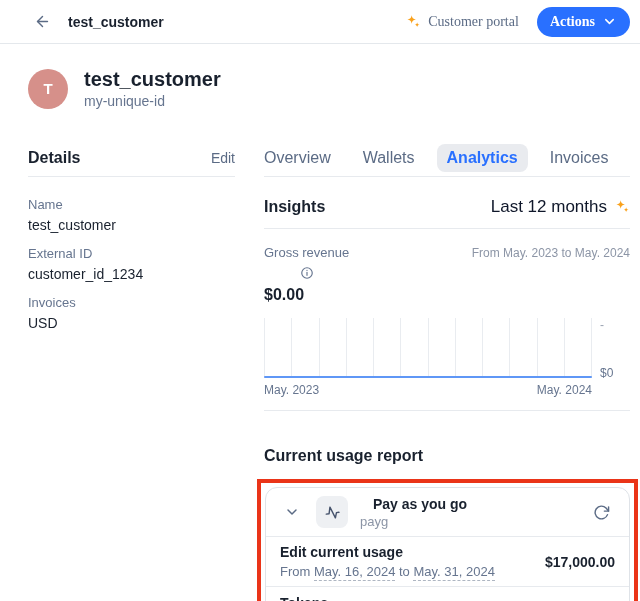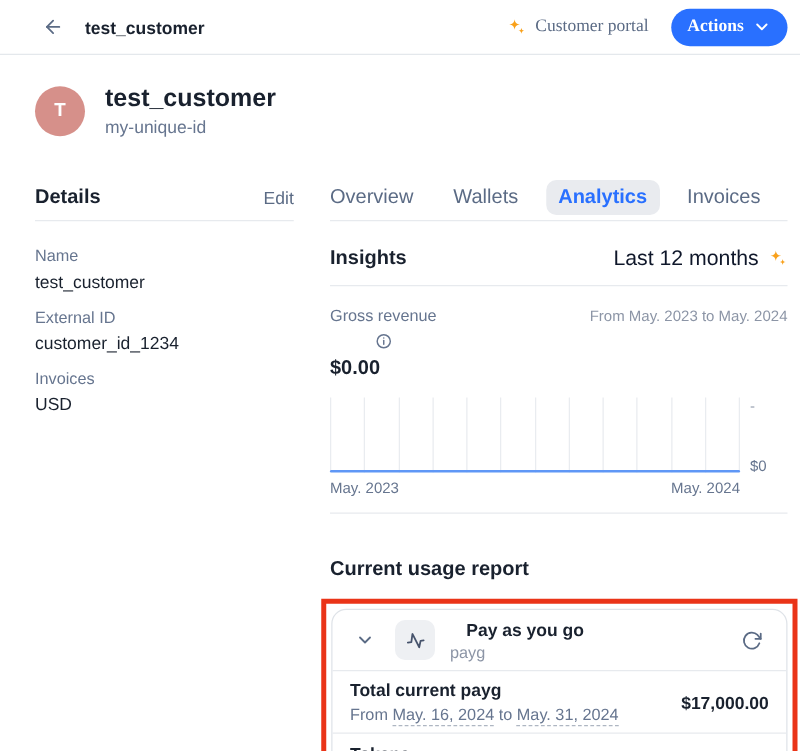--- a/index.html
+++ b/index.html
@@ -243,21 +243,21 @@
           <button class="refresh-btn">
             <svg viewBox="0 0 24 24" width="17" height="17" fill="none" stroke="#5b6b85" stroke-width="2" stroke-linecap="round" stroke-linejoin="round">
                 <polyline points="22 4 22 10 16 10"></polyline>
                 <path d="M20.49 15a9 9 0 1 1-2.12-9.36L22 10"></path>
               </svg>
           </button>
         </div>
         <div class="card-divider"></div>
         <div class="card-row2">
           <div>
-            <div class="total-label">Total current payg</div>
+            <div class="total-label">Edit current usage</div>
             <div class="total-range"><span>From </span><span class="dashed">May. 16, 2024</span><span> to </span><span class="dashed">May. 31, 2024</span></div>
           </div>
           <div class="total-amount">$17,000.00</div>
         </div>
         <div class="card-divider"></div>
         <div class="card-row3">
           <div class="charge-title">Tokens</div>
           <div class="charge-code">openai_tokens</div>
         </div>
       </div>

